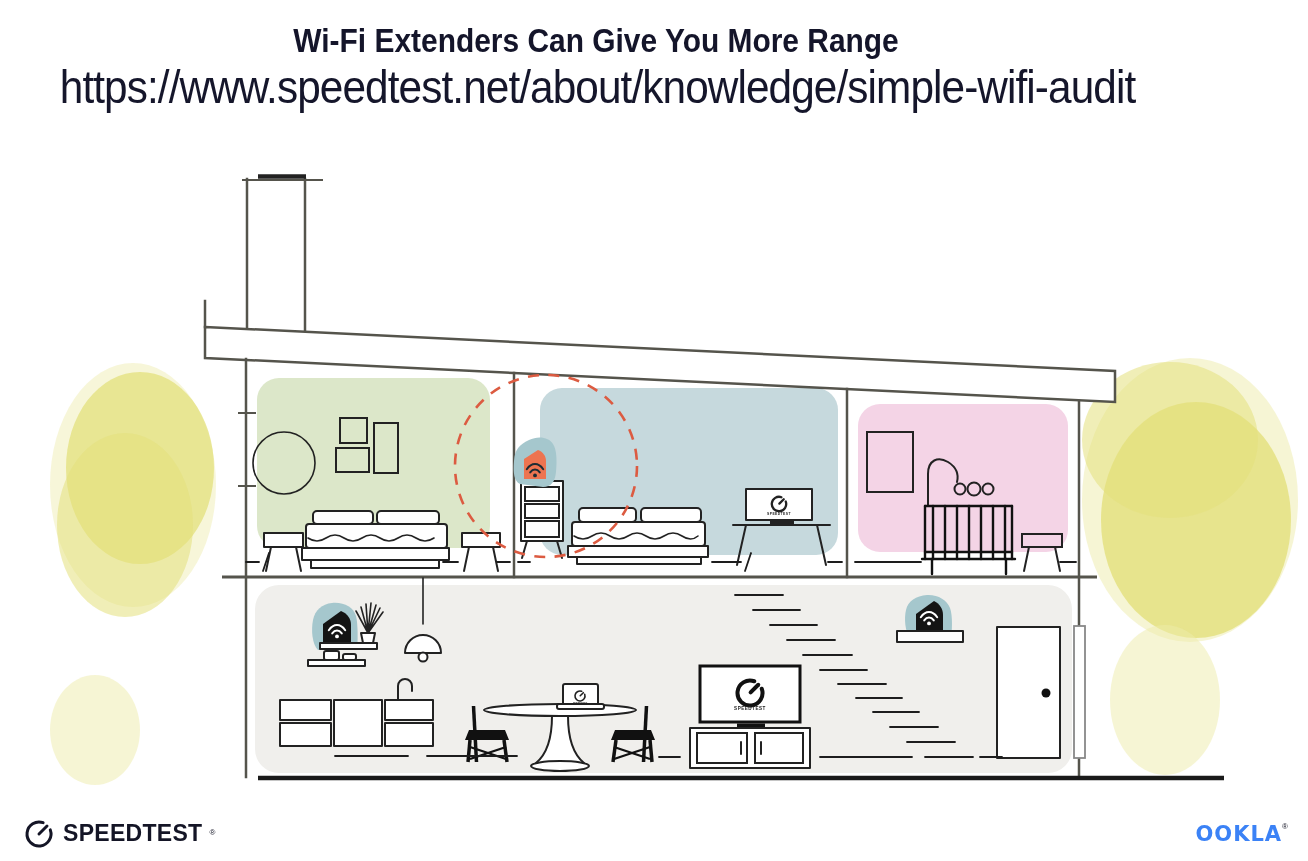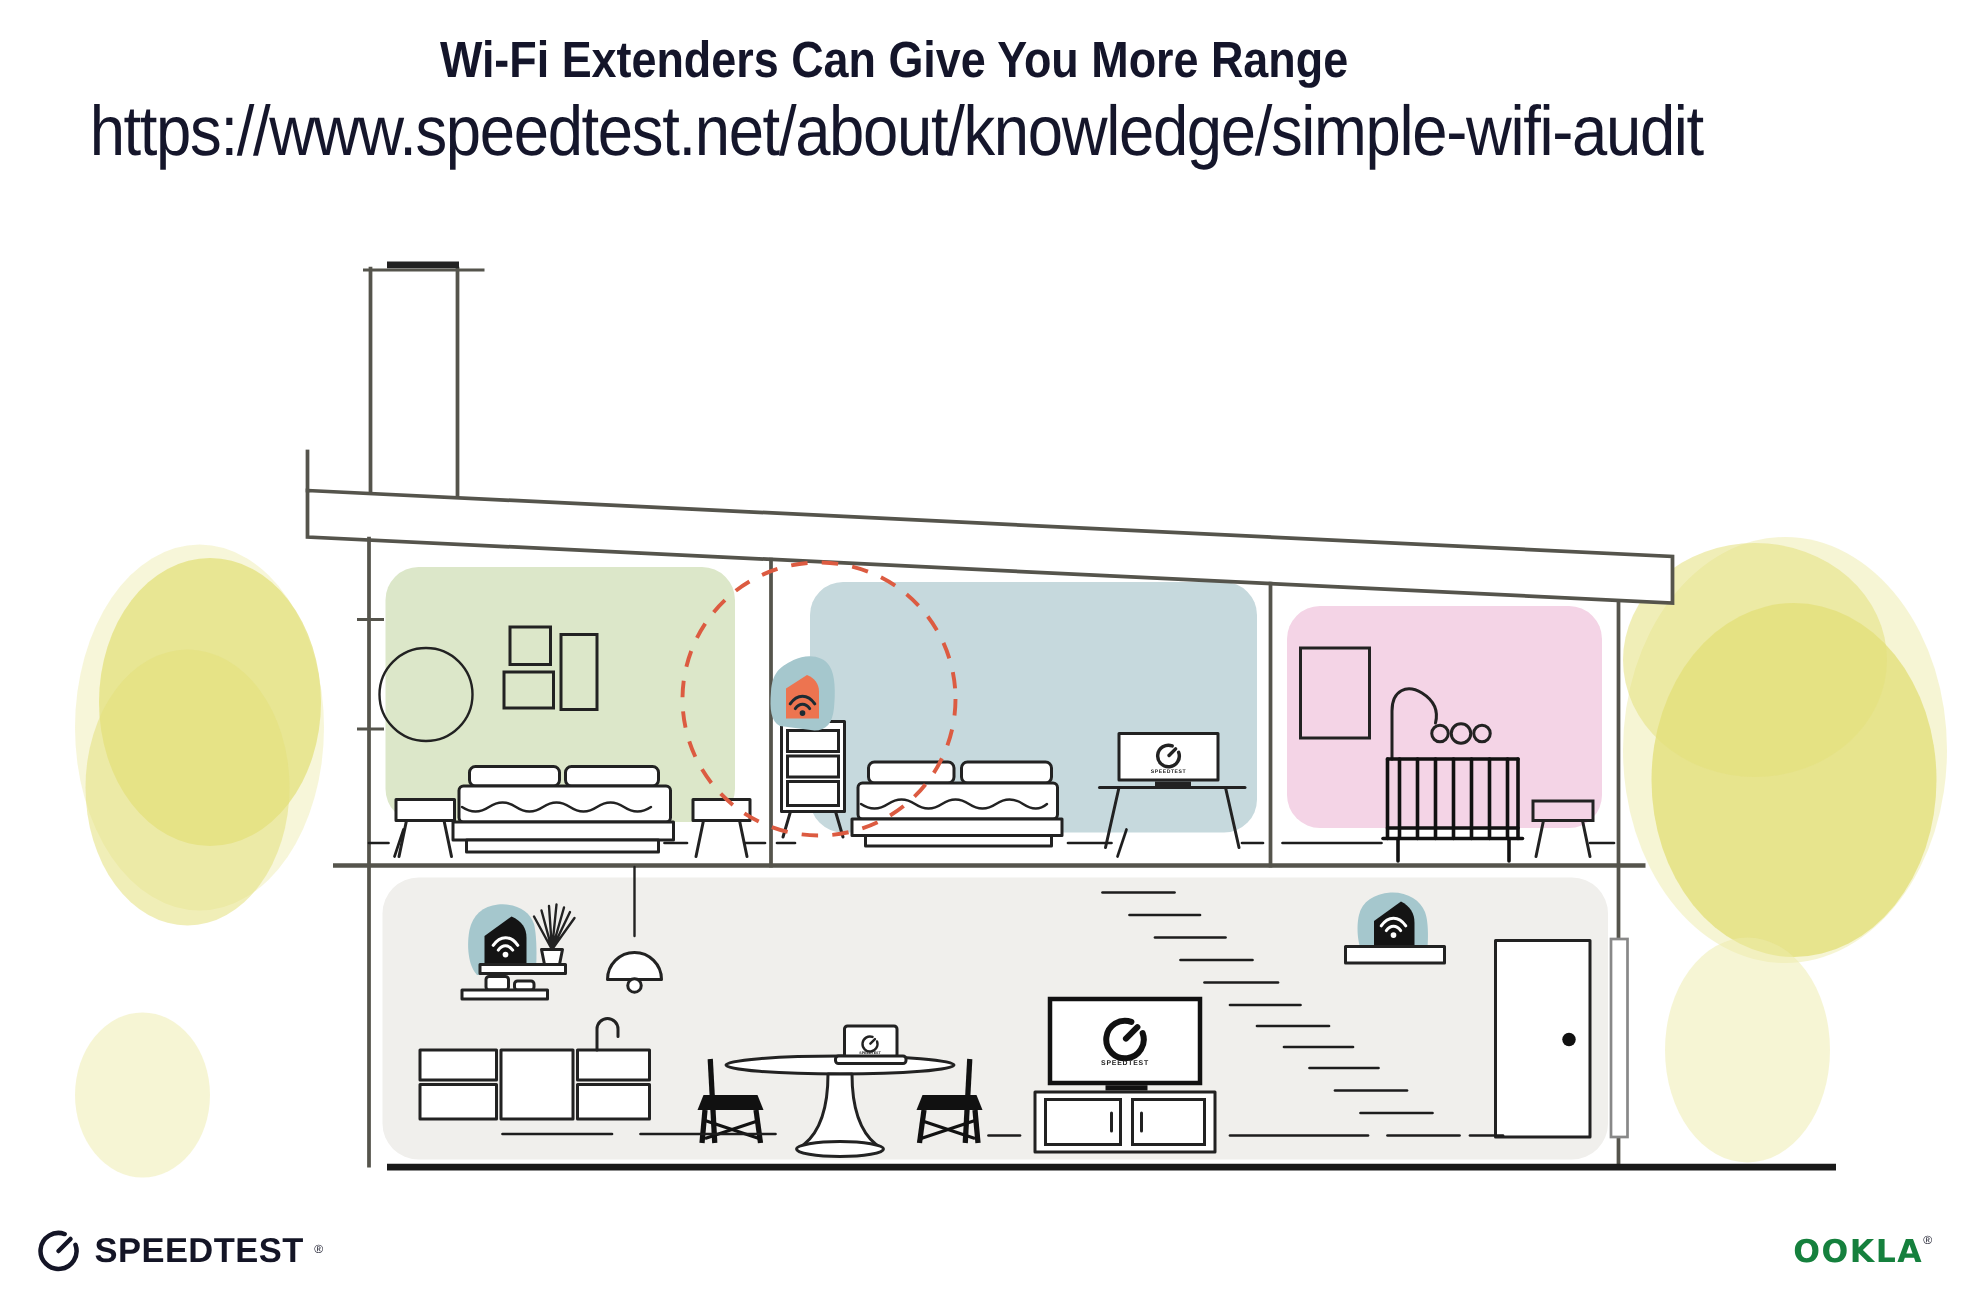--- a/index.html
+++ b/index.html
@@ -22,21 +22,21 @@
   .thin{stroke:#222;stroke-width:1.6;fill:none;stroke-linecap:round;}
   .gmark{stroke:#1d1d1d;stroke-width:1.8;fill:none;stroke-linecap:round;}
   .blackfill{fill:#141414;stroke:none;}
   .wifi-arc{fill:none;stroke:currentColor;stroke-width:2;stroke-linecap:round;}
   .gauge-arc{fill:none;stroke:currentColor;stroke-width:3.2;stroke-linecap:round;}
   .gauge-needle{stroke:currentColor;stroke-width:3.2;stroke-linecap:round;}
   .tinylabel{font-family:"Liberation Sans",sans-serif;font-weight:700;fill:#222;text-anchor:middle;}
   .footer-left{position:absolute;left:22px;top:816px;display:flex;align-items:center;gap:7px;}
   .st-text{font-size:23px;font-weight:700;letter-spacing:.3px;color:#141526;}
   .footer-right{position:absolute;right:20px;top:822px;}
-  .ookla-text{font-family:"DejaVu Sans","Liberation Sans",sans-serif;font-size:21px;font-weight:700;letter-spacing:1px;color:#15803d;}
+  .ookla-text{font-family:"DejaVu Sans","Liberation Sans",sans-serif;font-size:21px;font-weight:700;letter-spacing:1px;color:#3b82f6;}
   sup.reg{font-size:8px;color:#141526;vertical-align:top;line-height:10px;}
 </style>
 </head>
 <body>
 
 <div class="header">
   <h1 class="title"><span class="condense">Wi-Fi Extenders Can Give You More Range</span></h1>
   <div class="subtitle"><span class="condense2">https://www.speedtest.net/about/knowledge/simple-wifi-audit</span></div>
 </div>
 

